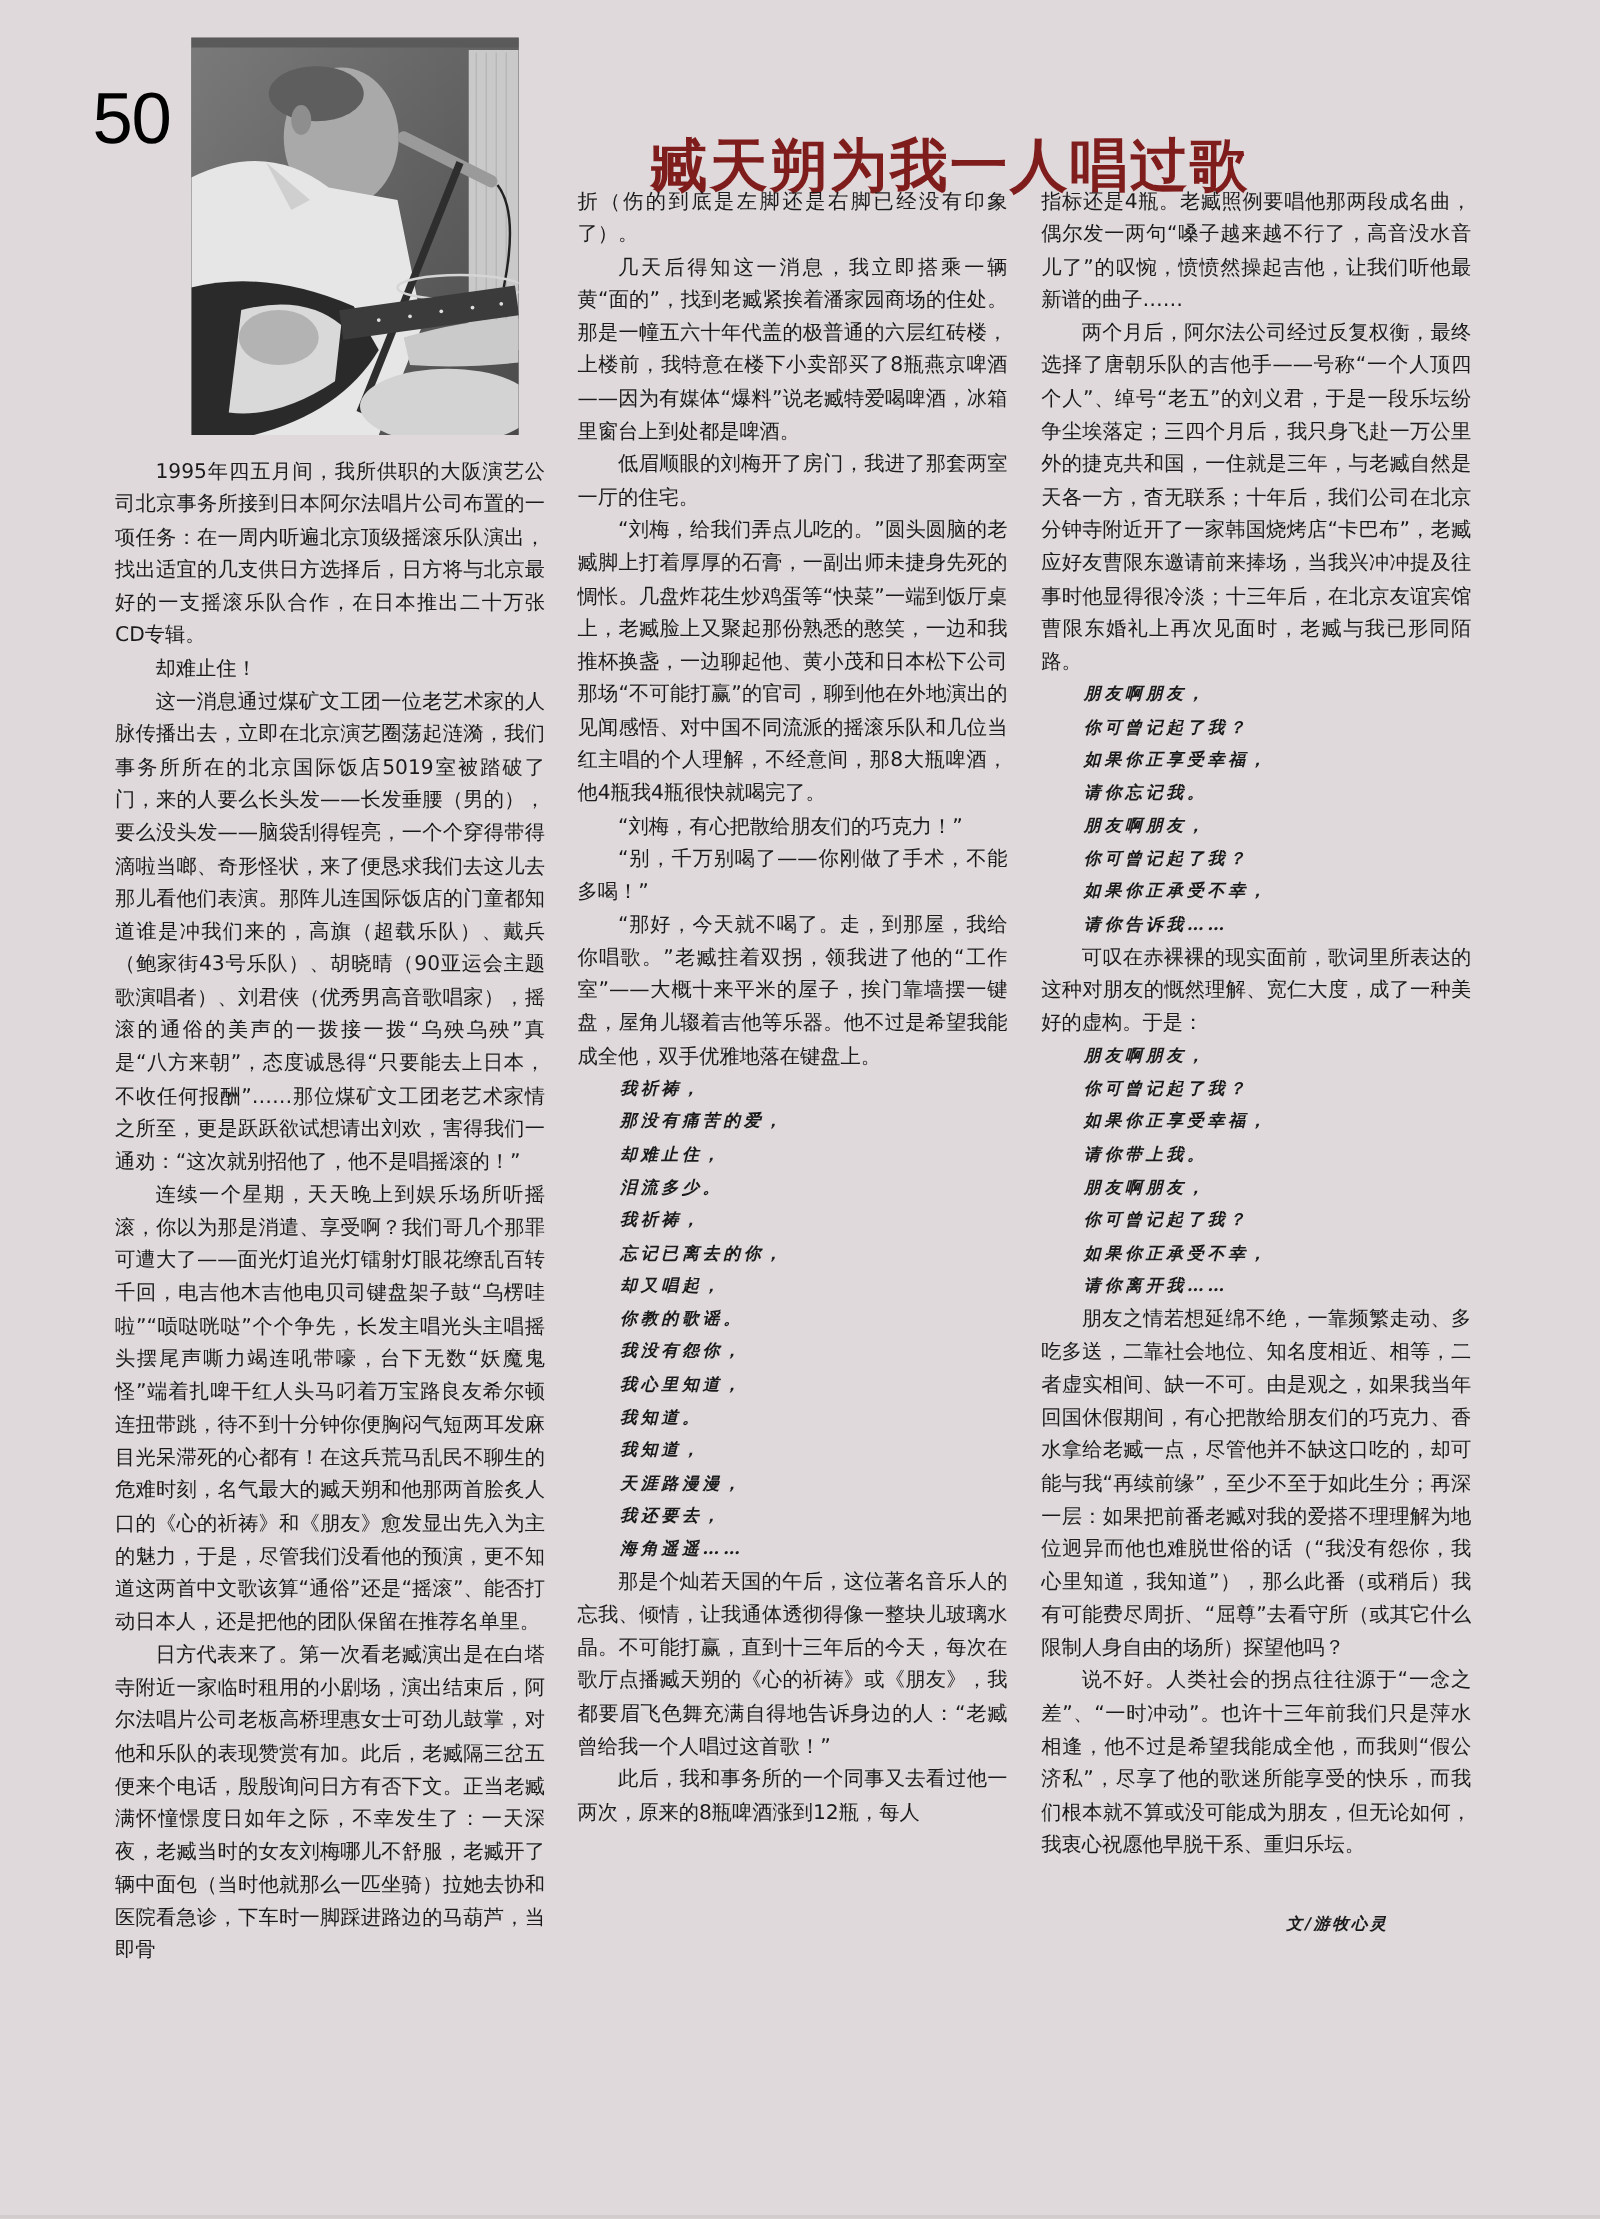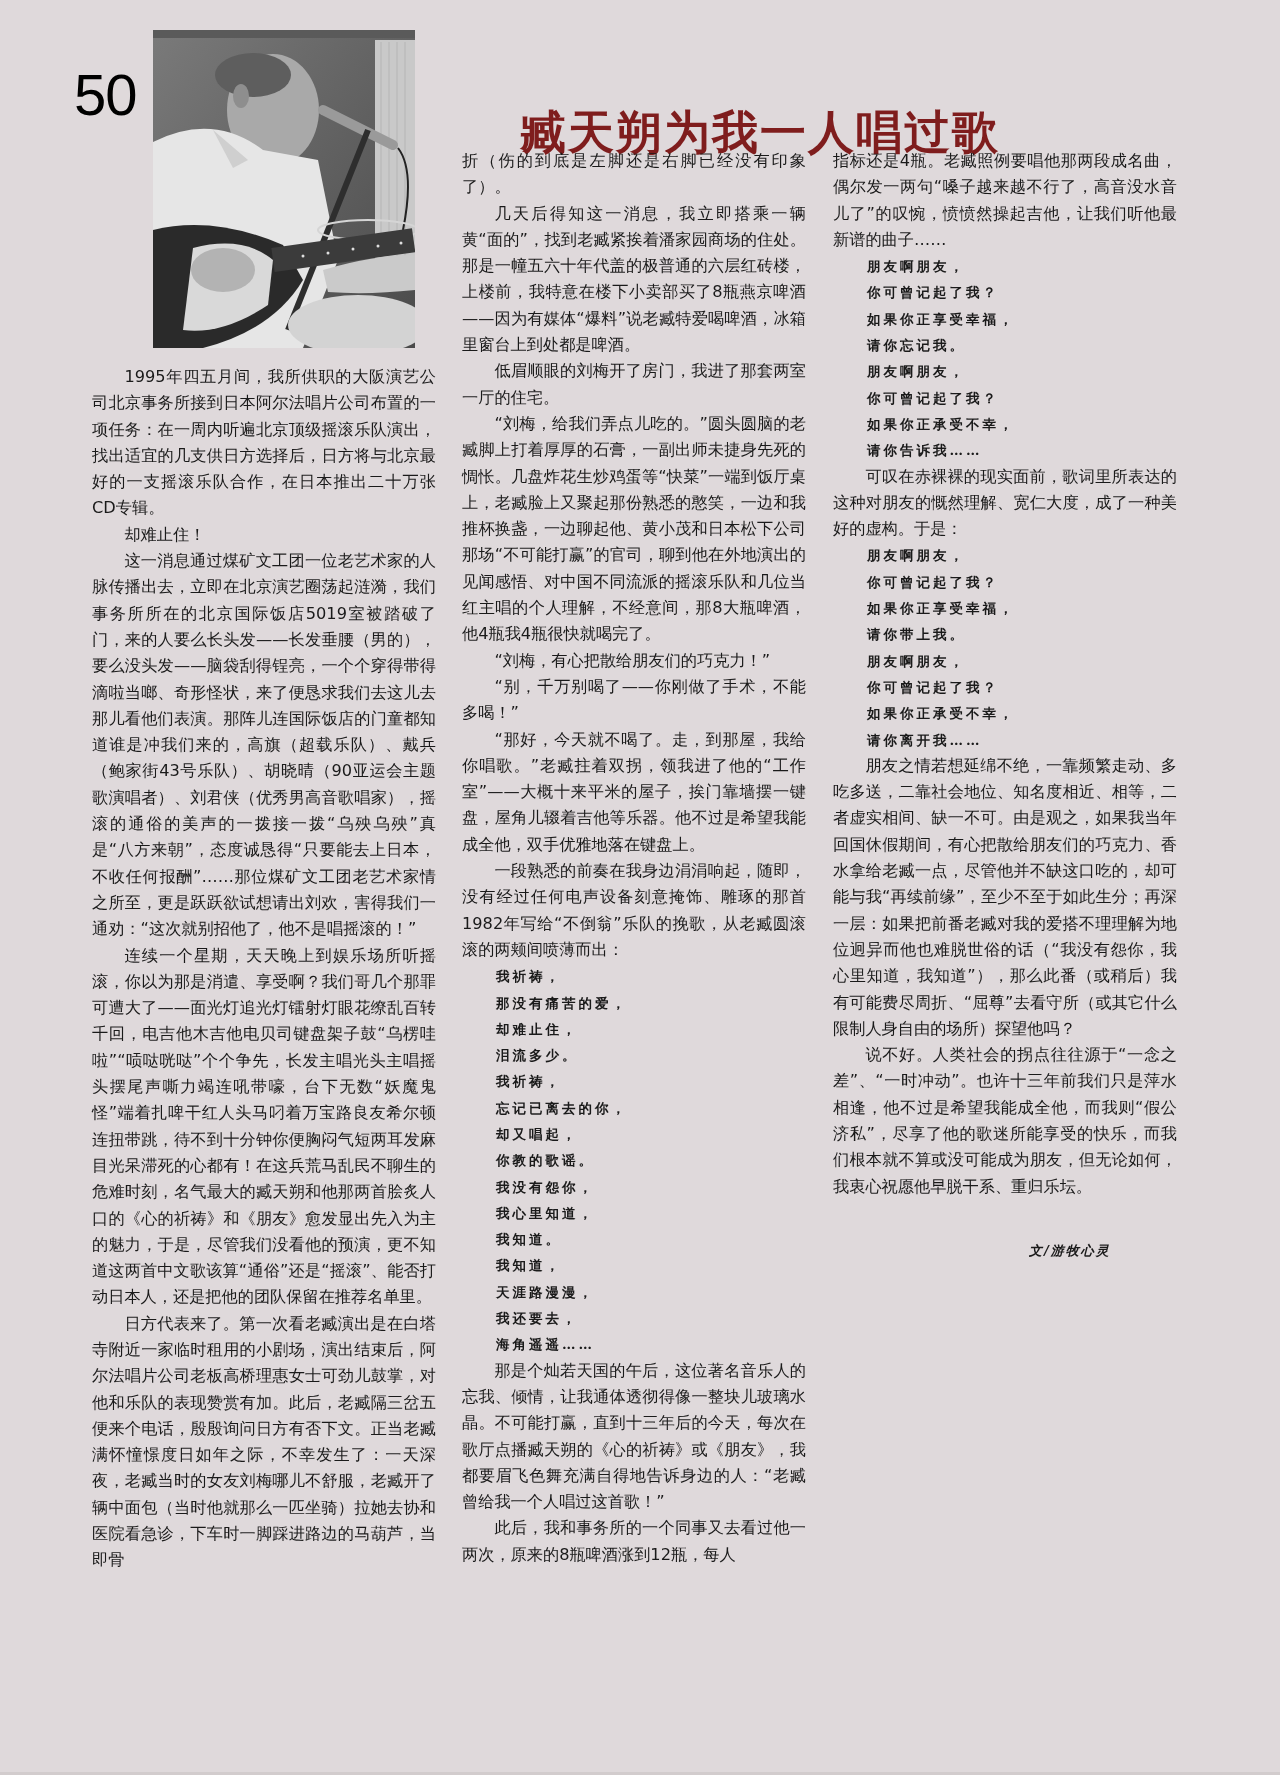--- a/index.html
+++ b/index.html
@@ -31,21 +31,21 @@
     text-align: justify;
   }
   .col1 { left: 92px; top: 364px; }
   .col2 { left: 462px; top: 148px; }
   .col3 { left: 833px; top: 148px; }
   .col p { margin: 0; text-indent: 2em; }
   .col p.cont { text-indent: 0; }
   .lyrics { margin: 0; padding-left: 2.1em; }
   .lyrics div {
     font-family: "DejaVu Serif", "Liberation Serif", serif;
-    font-weight: bold;
+    font-style: italic; font-weight: bold;
     font-size: 13.5px; letter-spacing: 3px; line-height: 26.3px;
   }
   .byline {
     font-family: "DejaVu Serif", "Liberation Serif", serif;
     font-style: italic; font-weight: bold; font-size: 13px;
     letter-spacing: 2px;
     text-align: left; margin-top: 38px; padding-left: 196px;
   }
   .bottom-rule {
     position: absolute; left: 0; right: 0; bottom: 0; height: 3px; background: #d2cccd;
@@ -116,21 +116,20 @@
 </div>
 
 <div class="col col2">
   <p class="cont">折（伤的到底是左脚还是右脚已经没有印象了）。</p>
   <p>几天后得知这一消息，我立即搭乘一辆黄“面的”，找到老臧紧挨着潘家园商场的住处。那是一幢五六十年代盖的极普通的六层红砖楼，上楼前，我特意在楼下小卖部买了8瓶燕京啤酒——因为有媒体“爆料”说老臧特爱喝啤酒，冰箱里窗台上到处都是啤酒。</p>
   <p>低眉顺眼的刘梅开了房门，我进了那套两室一厅的住宅。</p>
   <p>“刘梅，给我们弄点儿吃的。”圆头圆脑的老臧脚上打着厚厚的石膏，一副出师未捷身先死的惆怅。几盘炸花生炒鸡蛋等“快菜”一端到饭厅桌上，老臧脸上又聚起那份熟悉的憨笑，一边和我推杯换盏，一边聊起他、黄小茂和日本松下公司那场“不可能打赢”的官司，聊到他在外地演出的见闻感悟、对中国不同流派的摇滚乐队和几位当红主唱的个人理解，不经意间，那8大瓶啤酒，他4瓶我4瓶很快就喝完了。</p>
   <p>“刘梅，有心把散给朋友们的巧克力！”</p>
   <p>“别，千万别喝了——你刚做了手术，不能多喝！”</p>
   <p>“那好，今天就不喝了。走，到那屋，我给你唱歌。”老臧拄着双拐，领我进了他的“工作室”——大概十来平米的屋子，挨门靠墙摆一键盘，屋角儿辍着吉他等乐器。他不过是希望我能成全他，双手优雅地落在键盘上。</p>
-  <p>一段熟悉的前奏在我身边涓涓响起，随即，没有经过任何电声设备刻意掩饰、雕琢的那首1982年写给“不倒翁”乐队的挽歌，从老臧圆滚滚的两颊间喷薄而出：</p>
   <div class="lyrics">
     <div>我祈祷，</div>
     <div>那没有痛苦的爱，</div>
     <div>却难止住，</div>
     <div>泪流多少。</div>
     <div>我祈祷，</div>
     <div>忘记已离去的你，</div>
     <div>却又唱起，</div>
     <div>你教的歌谣。</div>
     <div>我没有怨你，</div>
@@ -140,20 +139,21 @@
     <div>天涯路漫漫，</div>
     <div>我还要去，</div>
     <div>海角遥遥……</div>
   </div>
   <p>那是个灿若天国的午后，这位著名音乐人的忘我、倾情，让我通体透彻得像一整块儿玻璃水晶。不可能打赢，直到十三年后的今天，每次在歌厅点播臧天朔的《心的祈祷》或《朋友》，我都要眉飞色舞充满自得地告诉身边的人：“老臧曾给我一个人唱过这首歌！”</p>
   <p>此后，我和事务所的一个同事又去看过他一两次，原来的8瓶啤酒涨到12瓶，每人</p>
 </div>
 
 <div class="col col3">
   <p class="cont">指标还是4瓶。老臧照例要唱他那两段成名曲，偶尔发一两句“嗓子越来越不行了，高音没水音儿了”的叹惋，愤愤然操起吉他，让我们听他最新谱的曲子……</p>
+  <p>两个月后，阿尔法公司经过反复权衡，最终选择了唐朝乐队的吉他手——号称“一个人顶四个人”、绰号“老五”的刘义君，于是一段乐坛纷争尘埃落定；三四个月后，我只身飞赴一万公里外的捷克共和国，一住就是三年，与老臧自然是天各一方，杳无联系；十年后，我们公司在北京分钟寺附近开了一家韩国烧烤店“卡巴布”，老臧应好友曹限东邀请前来捧场，当我兴冲冲提及往事时他显得很冷淡；十三年后，在北京友谊宾馆曹限东婚礼上再次见面时，老臧与我已形同陌路。</p>
   <div class="lyrics">
     <div>朋友啊朋友，</div>
     <div>你可曾记起了我？</div>
     <div>如果你正享受幸福，</div>
     <div>请你忘记我。</div>
     <div>朋友啊朋友，</div>
     <div>你可曾记起了我？</div>
     <div>如果你正承受不幸，</div>
     <div>请你告诉我……</div>
   </div>

